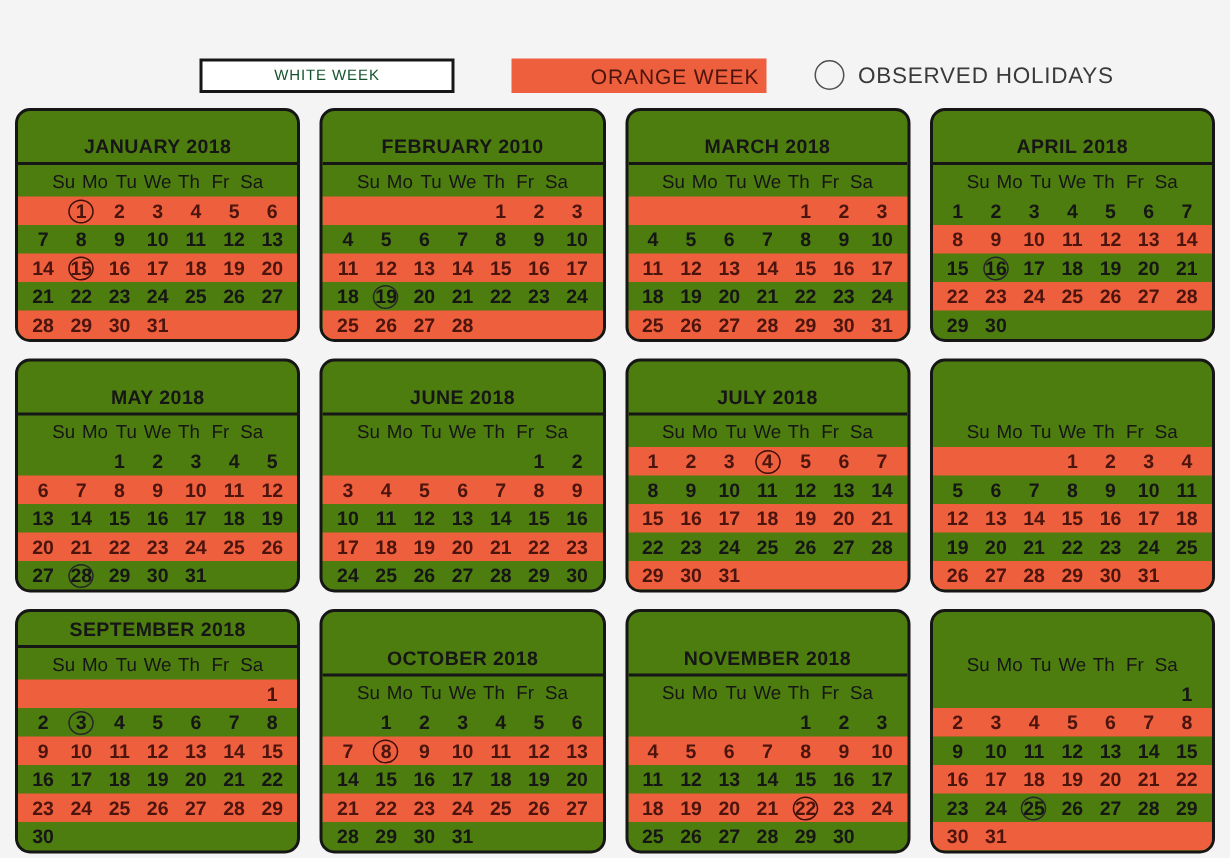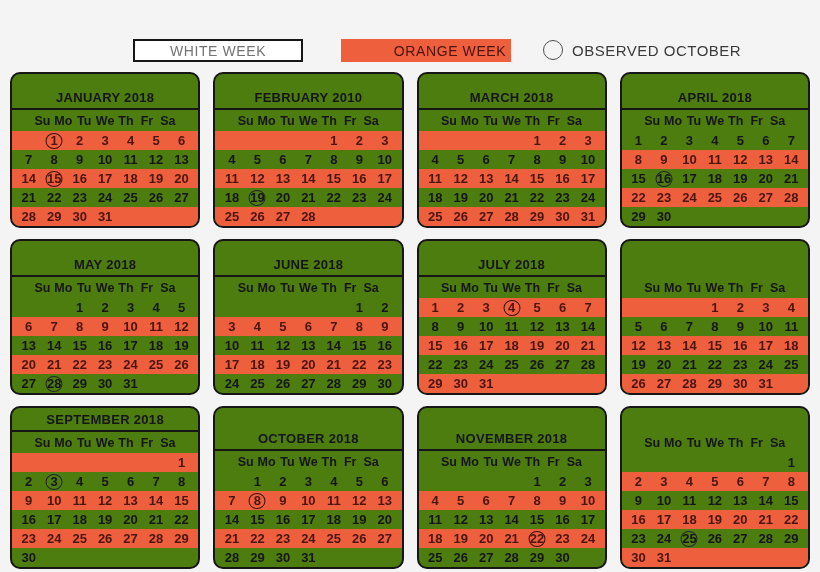--- a/index.html
+++ b/index.html
@@ -15,21 +15,21 @@
     --orange-text: #4B140C;
     --ink: #161616;
   }
 
   
   .legend { position: absolute; top: 39px; left: 0; width: 100%; height: 24px; }
   .legend-white {
     position: absolute; left: 133px; top: 0; width: 170px; height: 23px;
     background: #fff; border: 2px solid var(--ink);
     display: flex; align-items: center; justify-content: center;
-    font-size: 14px; color: #737373; letter-spacing: 0.6px;
+    font-size: 10px; color: #14532d; letter-spacing: 0.6px;
   }
   .legend-orange {
     position: absolute; left: 341px; top: 0; width: 170px; height: 23px;
     background: var(--orange); color: var(--orange-text);
     display: flex; align-items: center; justify-content: center;
     font-size: 14px; letter-spacing: 0.6px; padding-left: 48px;
   }
   .legend-circle {
     position: absolute; left: 543px; top: 1px; width: 20px; height: 20px;
     border: 1.5px solid #4f4f4f; border-radius: 50%; background: transparent;
@@ -59,21 +59,21 @@
     height: 23px; flex: 0 0 23px;
     display: flex; align-items: center; justify-content: center;
     font-weight: bold; font-size: 13px; letter-spacing: 0.3px;
     color: var(--ink);
     border-bottom: 2px solid var(--ink);
   }
   .dow-row {
     height: 21px; flex: 0 0 21px;
     display: grid; grid-template-columns: repeat(7, 1fr);
     align-items: center; text-align: center;
-    font-weight: bold; font-size: 12.5px; color: var(--ink);
+    font-weight: normal; font-size: 12.5px; color: var(--ink);
     padding: 0 20px;
   }
   .week-row {
     height: 19px; flex: 0 0 19px;
     display: grid; grid-template-columns: repeat(7, 1fr);
     padding: 0 4px;
   }
   .week-row.orange { background: var(--orange); }
   .week-row .cell {
     position: relative; height: 100%;
@@ -89,21 +89,21 @@
   }
   .week-row.orange .circle-mark { border-color: #3c0f08; }
 </style>
 </head>
 <body style="background: rgb(244, 244, 244);">
 
 <div class="legend">
   <div class="legend-white">WHITE WEEK</div>
   <div class="legend-orange">ORANGE WEEK</div>
   <span class="legend-circle"></span>
-  <div class="legend-holidays">OBSERVED OCTOBER</div>
+  <div class="legend-holidays">OBSERVED HOLIDAYS</div>
 </div>
 
 <div class="months" id="months">
     <div class="month-card">
       <div class="month-title">JANUARY 2018</div>
       <div class="dow-row">
         <span>Su</span>
         <span>Mo</span>
         <span>Tu</span>
         <span>We</span>

